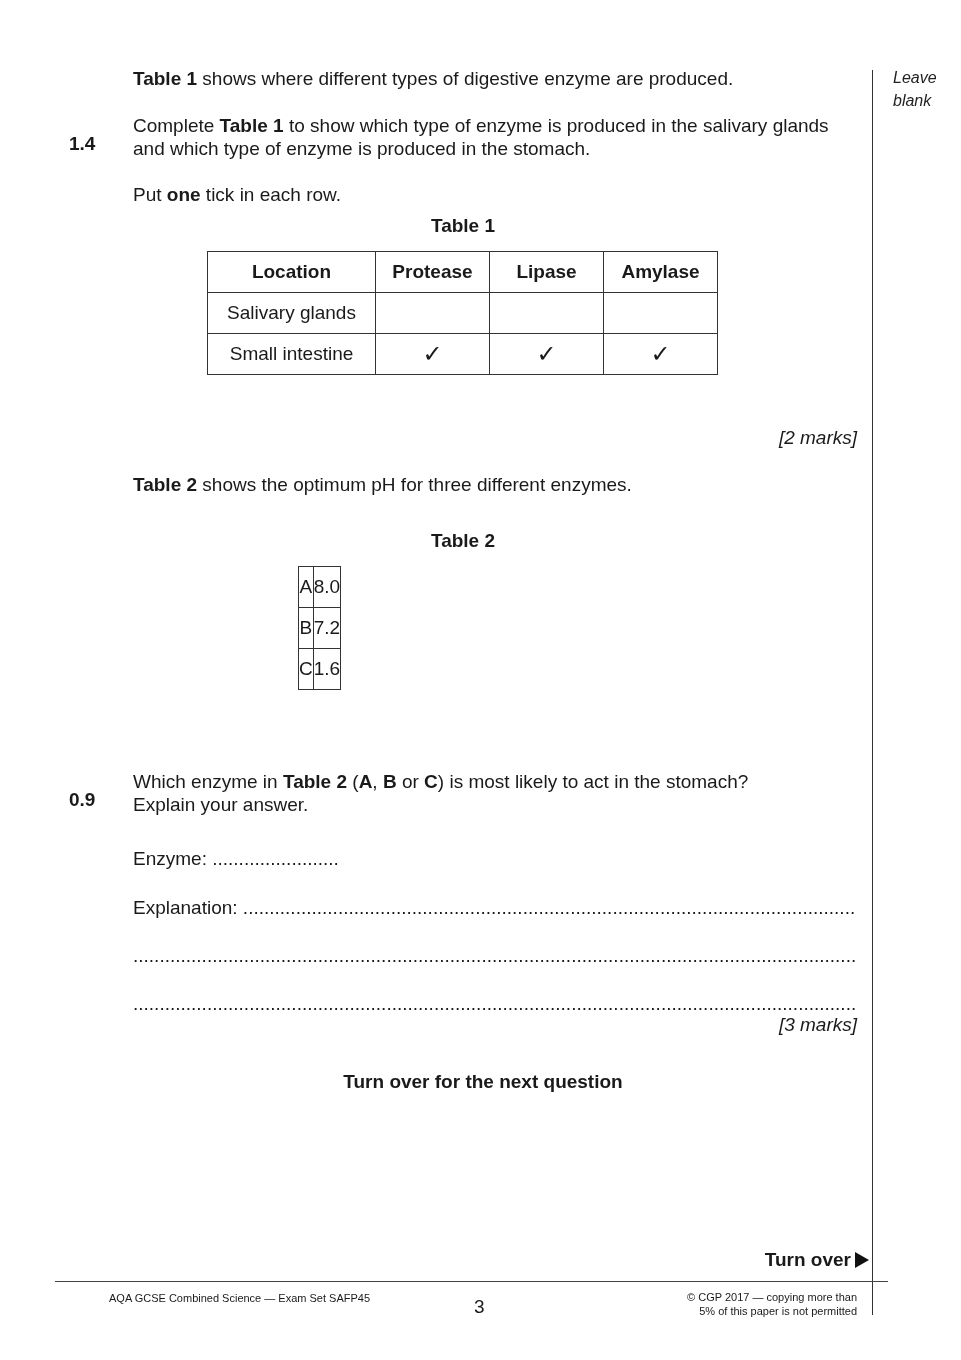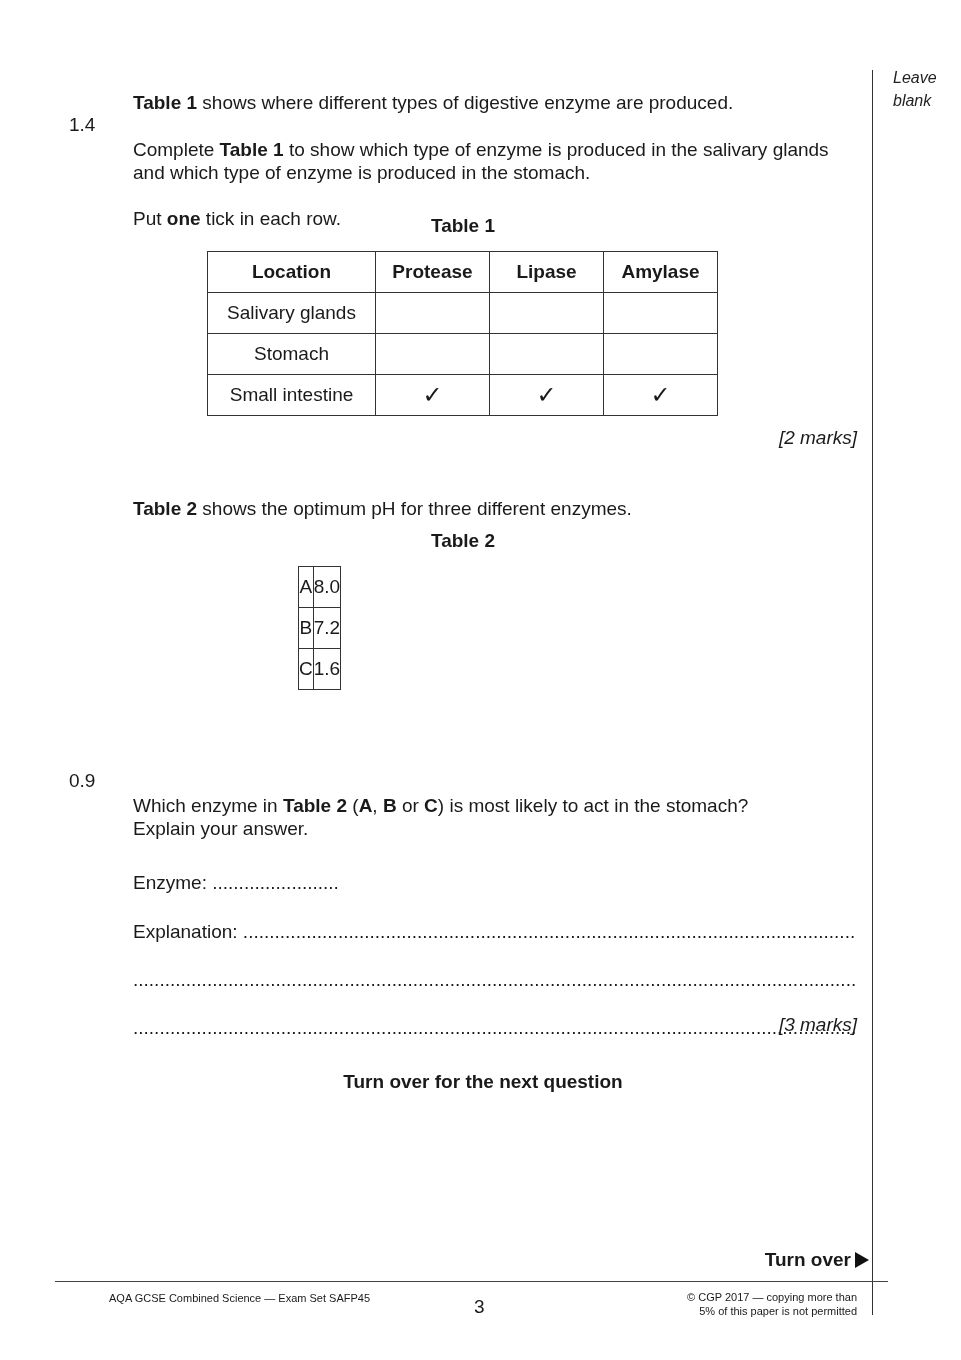--- a/index.html
+++ b/index.html
@@ -1,21 +1,21 @@
 <!DOCTYPE html>
 <html><head>
 <meta charset="utf-8">
 <style>
   html, body { margin: 0; padding: 0; background: #ffffff; }
   body { width: 961px; height: 1360px; position: relative; overflow: hidden;
          font-family: "Liberation Sans", sans-serif; color: #1a1a1a; }
   .abs { position: absolute; }
-  .txt { font-size: 19px; line-height: 23px; white-space: nowrap; margin-top: 24px; }
+  .txt { font-size: 19px; line-height: 23px; white-space: nowrap; }
   b { font-weight: bold; }
-  .qnum { font-weight: normal; font-size: 19px; }
+  .qnum { font-weight: bold; font-size: 19px; margin-top: 19px; }
   .margin-line { position: absolute; left: 872px; top: 70px; width: 1px; height: 1245px; background: #333; }
   .leave { left: 893px; top: 66px; font-style: italic; font-size: 16px; line-height: 23px; color: #222; }
   .caption { font-weight: bold; font-size: 19px; }
   table.t { border-collapse: collapse; position: absolute; font-size: 19px; }
   table.t td, table.t th { border: 1.5px solid #333; text-align: center; padding: 0; }
   table.t th { font-weight: bold; }
   .marks { font-style: italic; font-size: 19px; }
   .dots { letter-spacing: 0; overflow: hidden; }
   .footer-line { position: absolute; left: 55px; top: 1281px; width: 833px; height: 1px; background: #444; }
   .foot-small { font-size: 11px; line-height: 14px; white-space: nowrap; margin-left: 40px; }
@@ -48,26 +48,20 @@
 <table class="t" style="left:207px; top:251px;">
   <tbody>
       <tr style="height:41px;">
     <th style="width:167px;">Location</th>
     <th style="width:113px;">Protease</th>
     <th style="width:113px;">Lipase</th>
     <th style="width:113px;">Amylase</th>
   </tr>
   <tr style="height:41px;">
     <td>Salivary glands</td>
-    <td></td>
-    <td></td>
-    <td></td>
-  </tr>
-  <tr style="height:41px;">
-    <td>Stomach</td>
     <td></td>
     <td></td>
     <td></td>
   </tr>
   <tr style="height:41px;">
     <td>Small intestine</td>
     <td style="font-size:24px;">✓</td>
     <td style="font-size:24px;">✓</td>
     <td style="font-size:24px;">✓</td>
   </tr>

